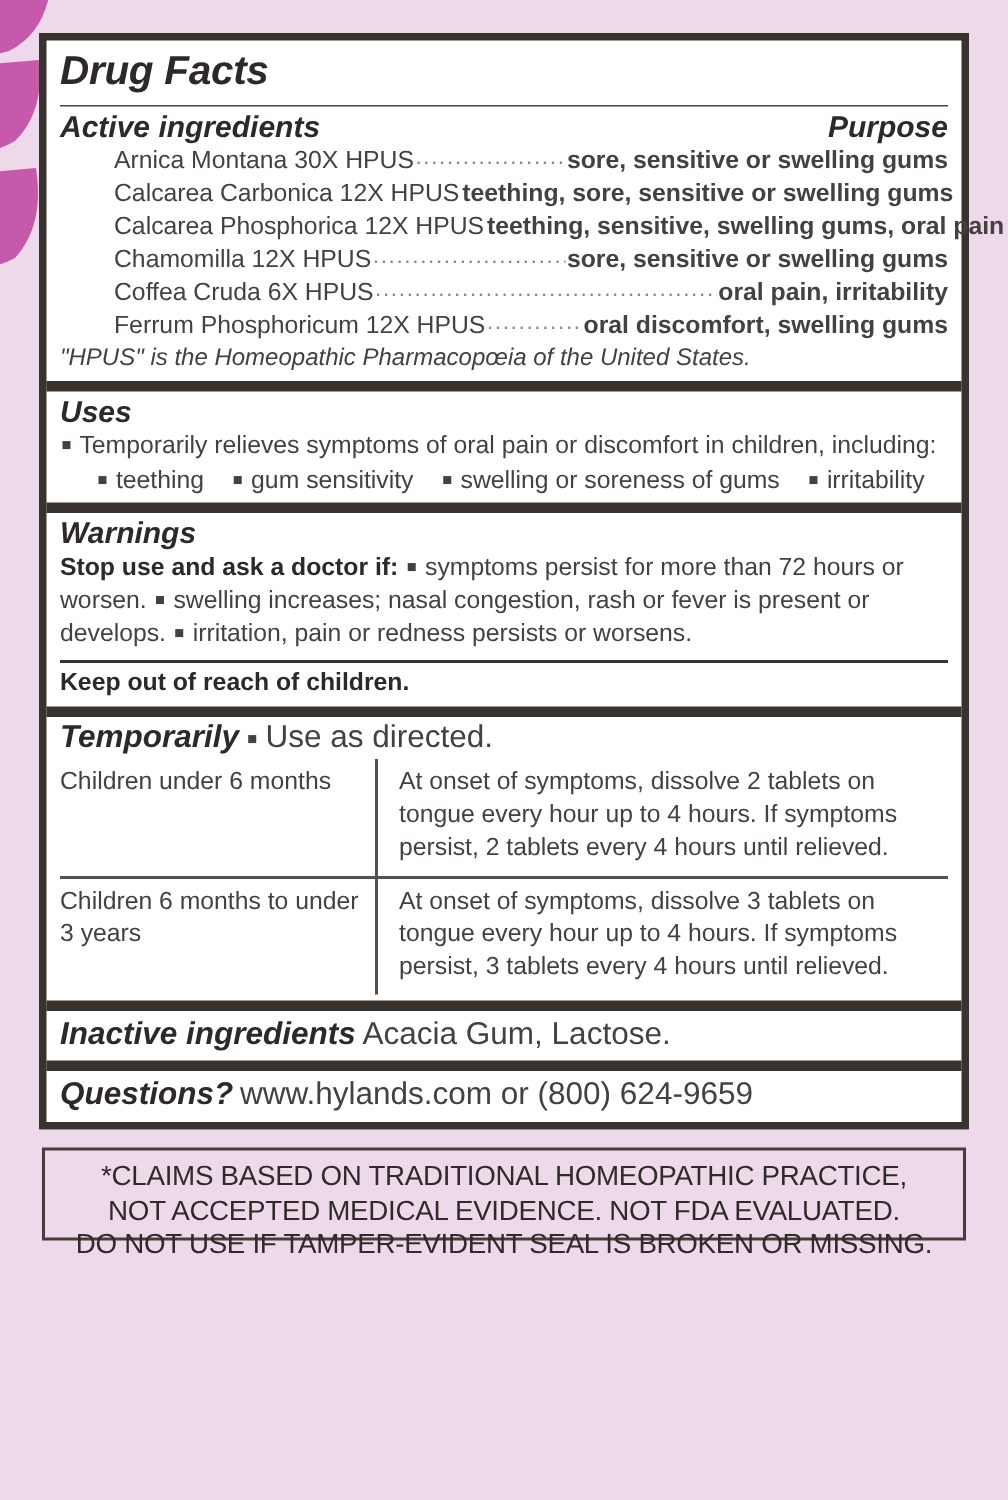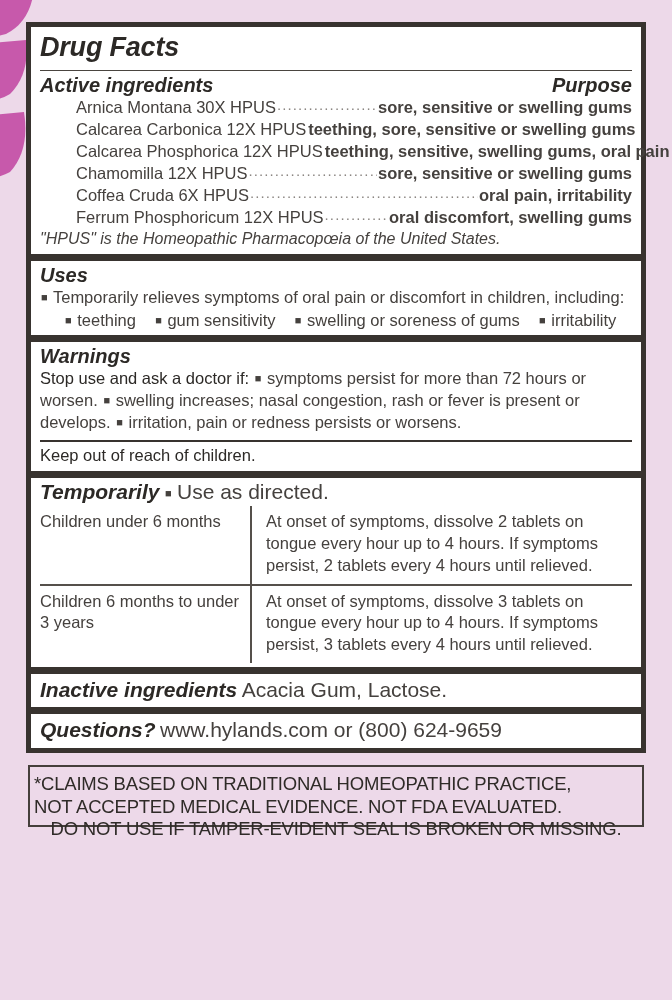--- a/index.html
+++ b/index.html
@@ -124,21 +124,21 @@
 
   .uses-sub {
     padding-left: 24px;
     font-size: 16.5px;
     color: #45413e;
     line-height: 1.35;
   }
   .uses-sub span.gap { display: inline-block; width: 9px; }
 
   .bold {
-    font-weight: normal;
+    font-weight: bold;
     color: #2c2926;
   }
 
   .inline-head {
     font-size: 21px;
     font-style: italic;
     font-weight: bold;
     color: #2c2926;
   }
   .inline-rest {
@@ -173,21 +173,21 @@
 
   
   #claims {
     position: absolute;
     left: 28px;
     top: 765px;
     width: 616px;
     box-sizing: border-box;
     border: 2px solid #453f3b;
     background: #edd9e9;
-    text-align: left;
+    text-align: center;
     padding: 6px 4px 7px 4px;
     z-index: 2;
   }
   #claims div {
     font-size: 18.5px;
     color: #2f2b28;
     line-height: 1.22;
     letter-spacing: -0.2px;
   }
 

